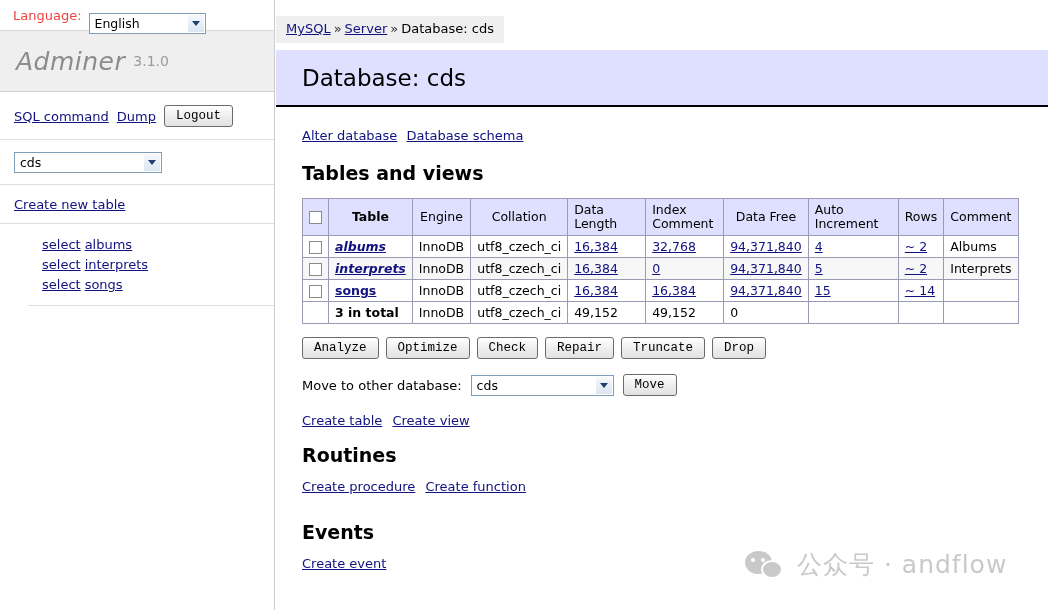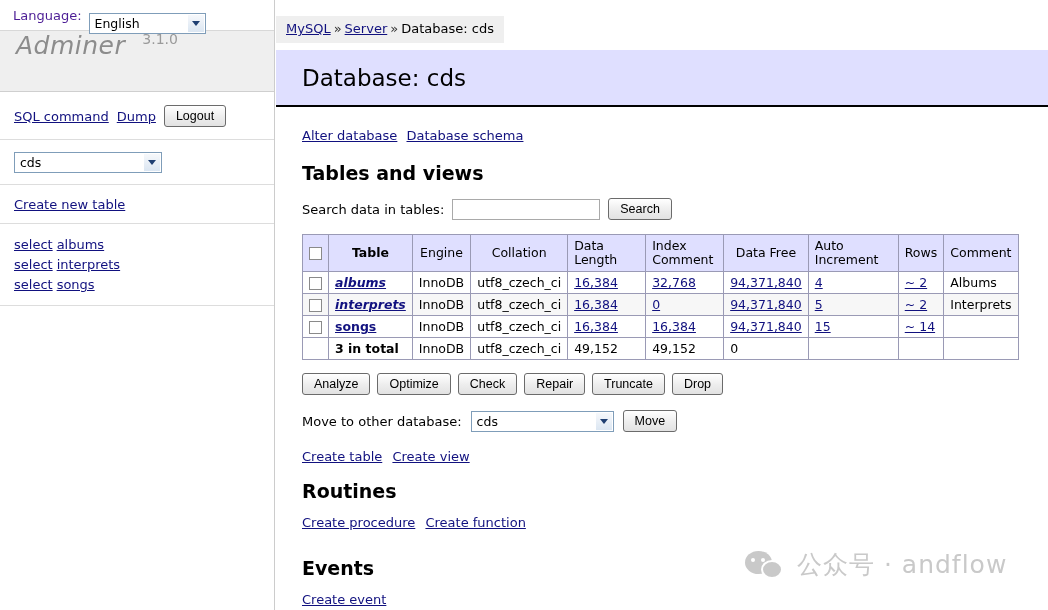--- a/index.html
+++ b/index.html
@@ -21,21 +21,21 @@
     background: #ffffff;
     border-right: 1px solid #cccccc;
   }
   .lang-bar {
     height: 30px;
     display: flex; align-items: center;
     padding-left: 13px;
     gap: 7px;
     background: #ffffff;
   }
-  .lang-label { font-size: 13px; color: #4c1d95; }
+  .lang-label { font-size: 13px; color: #ef4444; }
 
   
   .xp-select {
     position: relative;
     display: inline-block;
     height: 21px;
     border: 1px solid #7f9db9;
     background: #ffffff;
     font-family: "DejaVu Sans", "Liberation Sans", sans-serif;
     font-size: 12.5px;
@@ -59,53 +59,53 @@
     border-left: 4px solid transparent;
     border-right: 4px solid transparent;
     border-top: 5px solid #1f3f72;
   }
 
   .brand {
     height: 62px;
     background: #efefef;
     border-top: 1px solid #d8d8d8;
     border-bottom: 1px solid #cfcfcf;
-    display: flex; align-items: flex-start;
+    display: flex; align-items: center;
     padding-left: 16px;
-    gap: 17px;
+    gap: 8px;
   }
   .brand-name {
     font-style: italic;
     font-size: 25px;
     color: #8c8c8c;
     letter-spacing: 0.5px;
   }
   .brand-ver { font-size: 14px; color: #9a9a9a; }
 
   .side-block {
     padding: 12px 0 11px 14px;
     border-bottom: 1px solid #dddddd;
   }
   .side-block.links2 { padding-top: 13px; padding-bottom: 12px; }
-  .side-block.tables { padding-top: 11px; padding-bottom: 10px; }
+  .side-block.tables { padding-top: 11px; padding-bottom: 10px; margin-left: 28px; }
 
   a.lnk {
     color: #11117f;
     text-decoration: underline;
     font-size: 13px;
   }
   .inline-row { display: flex; align-items: center; gap: 8px; }
 
   
   .xp-btn {
     display: inline-block;
     border: 1px solid #6b6b6b;
     border-radius: 3px;
     background: linear-gradient(#ffffff, #ededed 55%, #e2e2e2);
-    font-family: Liberation Sans, sans-serif;
+    font-family: Liberation Mono, monospace;
     font-size: 12.5px;
     color: #000;
     padding: 3px 11px 3px;
     line-height: 14px;
     cursor: pointer;
   }
 
   .tbl-link-row { margin: 0 0 1px 0; line-height: 19px; }
   .tbl-link-row a { margin-right: 4px; }
 
@@ -322,25 +322,20 @@
 
     <div class="content">
 
       <div class="toplinks">
         <a class="lnk" href="#">Alter database</a>
         <a class="lnk" href="#">Database schema</a>
       </div>
 
       <h2>Tables and views</h2>
 
-      <div class="search-row">
-        <span class="search-label">Search data in tables:</span>
-        <input class="txt-input" type="text" value="" style="">
-        <span class="xp-btn">Search</span>
-      </div>
 
       <table class="grid">
         <thead>
           <tr>
             <th>
               <span class="chk"></span>
             </th>
             <th class="c-table">Table</th>
             <th>Engine</th>
             <th>Collation</th>

